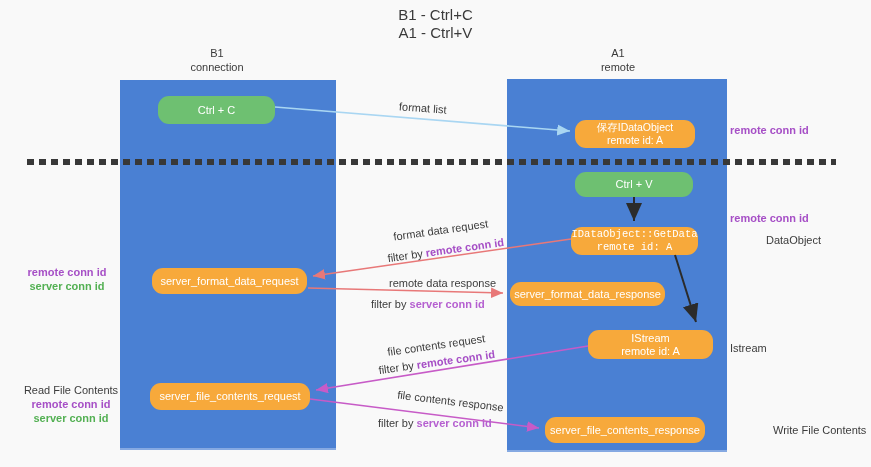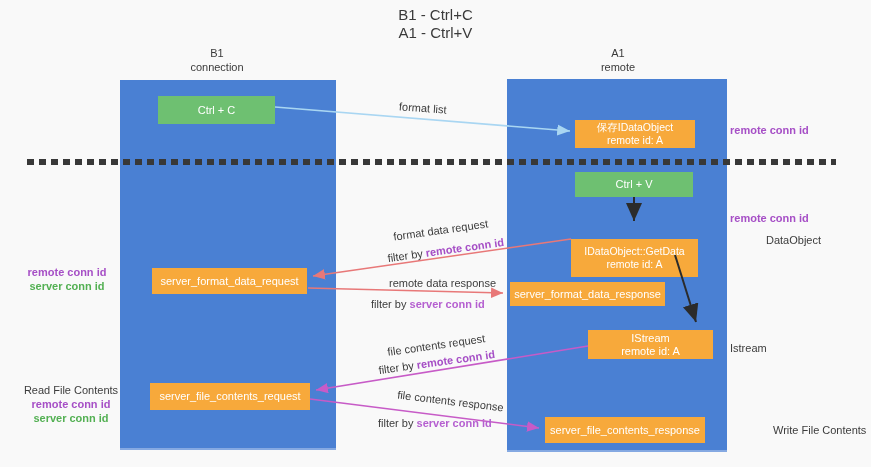--- a/index.html
+++ b/index.html
@@ -32,28 +32,28 @@
   #col-right{left:507px;top:79px;width:220px;height:371px;}
   .divider{
     position:absolute;left:27px;top:159px;width:809px;height:6px;
     background:repeating-linear-gradient(90deg,#383838 0 7px,transparent 7px 12px);
     z-index:6;
   }
   .node{
     position:absolute;display:flex;flex-direction:column;
     align-items:center;justify-content:center;
     color:#fff;font-size:11px;line-height:13px;text-align:center;
-    z-index:4;border-radius:0;
+    z-index:4;border-radius:11px;
   }
   .green{background:#6ec071;}
   .orange{background:#f7a93b;}
   #box-ctrl-c{left:158px;top:96px;width:117px;height:28px;}
   #box-save{left:575px;top:120px;width:120px;height:28px;font-size:10.5px;}
   #box-ctrl-v{left:575px;top:172px;width:118px;height:25px;}
-  #box-getdata{left:571px;top:239px;width:127px;height:38px;font-size:10.5px;}
+  #box-getdata{left:571px;top:227px;width:127px;height:28px;font-size:10.5px;font-family:Liberation Mono, monospace;}
   #box-format-req{left:152px;top:268px;width:155px;height:26px;}
   #box-format-resp{left:510px;top:282px;width:155px;height:24px;}
   #box-istream{left:588px;top:330px;width:125px;height:29px;}
   #box-file-req{left:150px;top:383px;width:160px;height:27px;}
   #box-file-resp{left:545px;top:417px;width:160px;height:26px;}
   svg.arrows{position:absolute;left:0;top:0;z-index:5;pointer-events:none;}
   .flow-label{
     position:absolute;font-size:11px;color:#3c3c3c;white-space:nowrap;z-index:6;
   }
   .rot-neg{transform:rotate(-8deg);}

